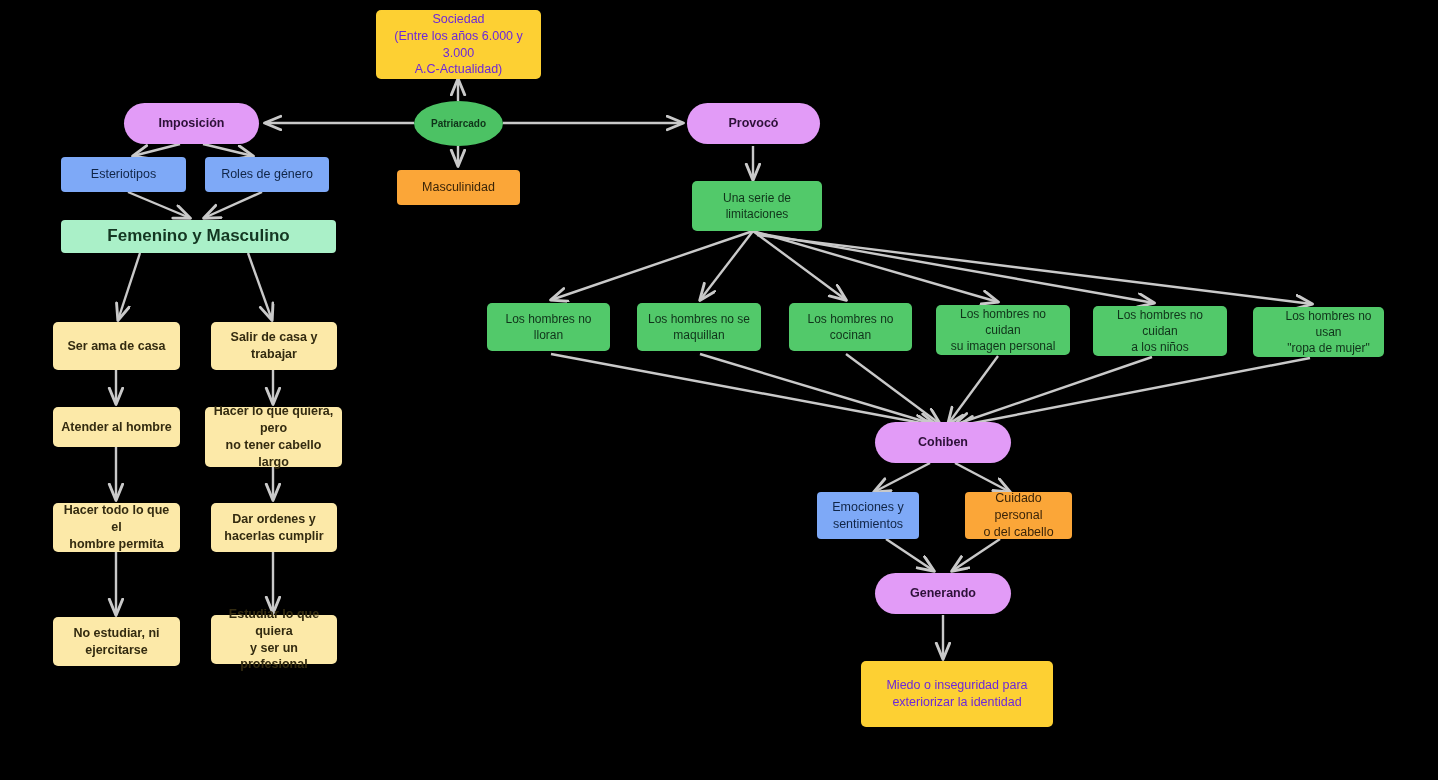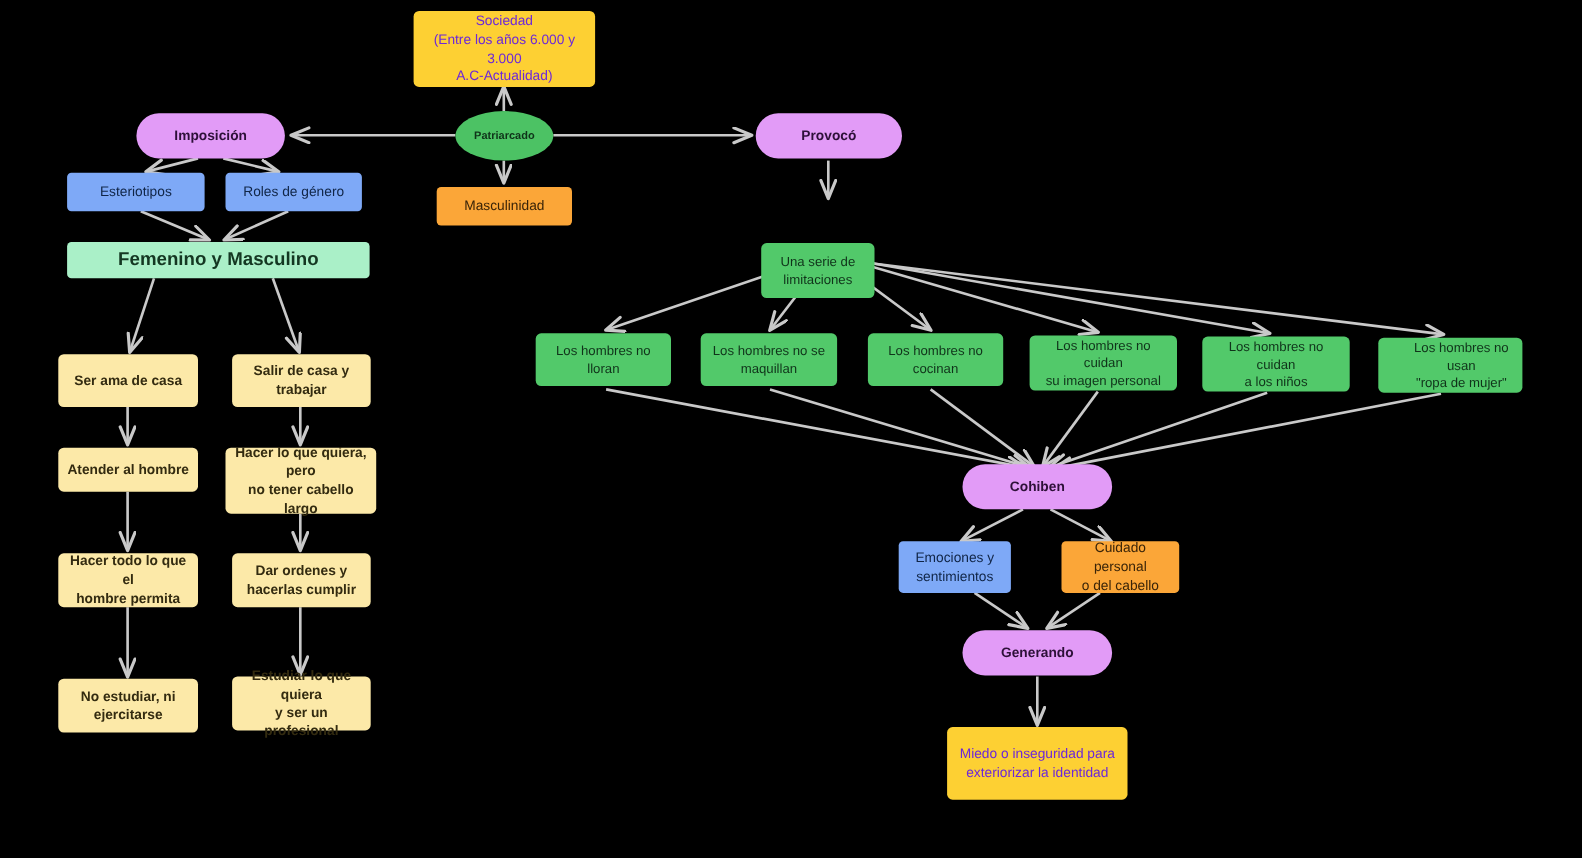--- a/index.html
+++ b/index.html
@@ -235,21 +235,21 @@
   <div class="node n-cream" style="left:53px; top:617px; width:127px; height:49px;">
     <span class="lbl">No estudiar, ni
 ejercitarse</span>
   </div>
 
   <div class="node n-cream" style="left:211px; top:615px; width:126px; height:49px;">
     <span class="lbl">Estudiar lo que quiera
 y ser un profesional</span>
   </div>
 
-  <div class="node n-green" style="left:692px; top:181px; width:103px; height:50px;margin-top:40px;">
+  <div class="node n-green" style="left:692px; top:181px; width:130px; height:50px;">
     <span class="lbl">Una serie de
 limitaciones</span>
   </div>
 
   <div class="node n-green" style="left:487px; top:303px; width:123px; height:48px;">
     <span class="lbl">Los hombres no lloran</span>
   </div>
 
   <div class="node n-green" style="left:637px; top:303px; width:124px; height:48px;">
     <span class="lbl">Los hombres no se
@@ -287,18 +287,18 @@
 
   <div class="node n-orange" style="left:965px; top:492px; width:107px; height:47px;">
     <span class="lbl">Cuidado personal
 o del cabello</span>
   </div>
 
   <div class="node n-violet" style="left:875px; top:573px; width:136px; height:41px;">
     <span class="lbl">Generando</span>
   </div>
 
-  <div class="node n-yellow" style="left:861px; top:661px; width:164px; height:66px;">
+  <div class="node n-yellow" style="left:861px; top:661px; width:192px; height:66px;">
     <span class="lbl">Miedo o inseguridad para
 exteriorizar la identidad</span>
   </div>
 
 </div>
 
 </body></html>

